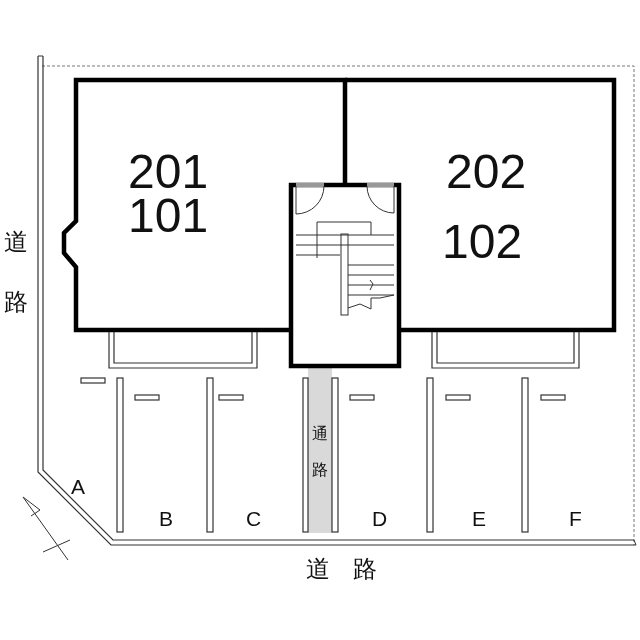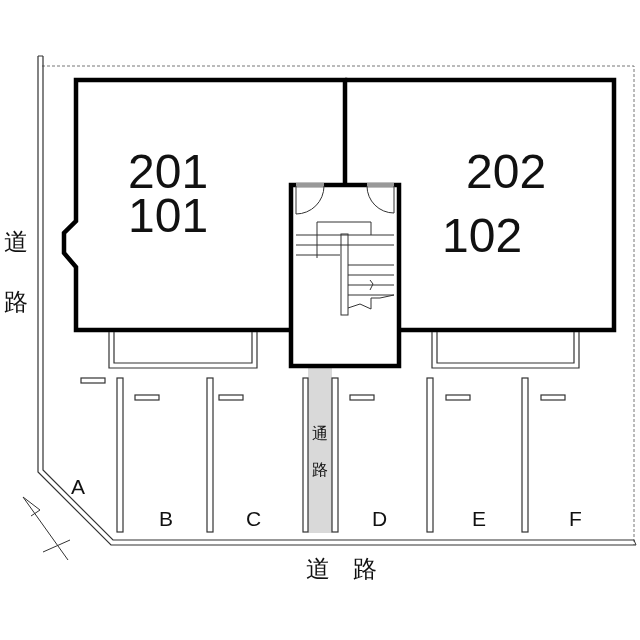--- a/index.html
+++ b/index.html
@@ -84,22 +84,22 @@
 
   <g fill="none" stroke="#333" stroke-width="1">
     <polyline points="23,497 40,510 31,516"></polyline>
     <line x1="23" y1="497" x2="68" y2="560"></line>
     <line x1="43" y1="552" x2="70" y2="540"></line>
   </g>
 </svg>
 
 <div class="lbl unit" style="left:128px; top:144px;">201</div>
 <div class="lbl unit" style="left:128px; top:188px;">101</div>
-<div class="lbl unit" style="left:466px; top:144px;">202</div>
-<div class="lbl unit" style="left:442px; top:208px;">102</div>
+<div class="lbl unit" style="left:446px; top:144px;">202</div>
+<div class="lbl unit" style="left:442px; top:214px;">102</div>
 
 <div class="lbl road" style="left:4px; top:230px;">道</div>
 <div class="lbl road" style="left:4px; top:290px;">路</div>
 
 <div class="lbl road" style="left:306px; top:557px;">道</div>
 <div class="lbl road" style="left:353px; top:557px;">路</div>
 
 <div class="lbl path-lbl" style="left:312px; top:426px;">通</div>
 <div class="lbl path-lbl" style="left:312px; top:462px;">路</div>
 

